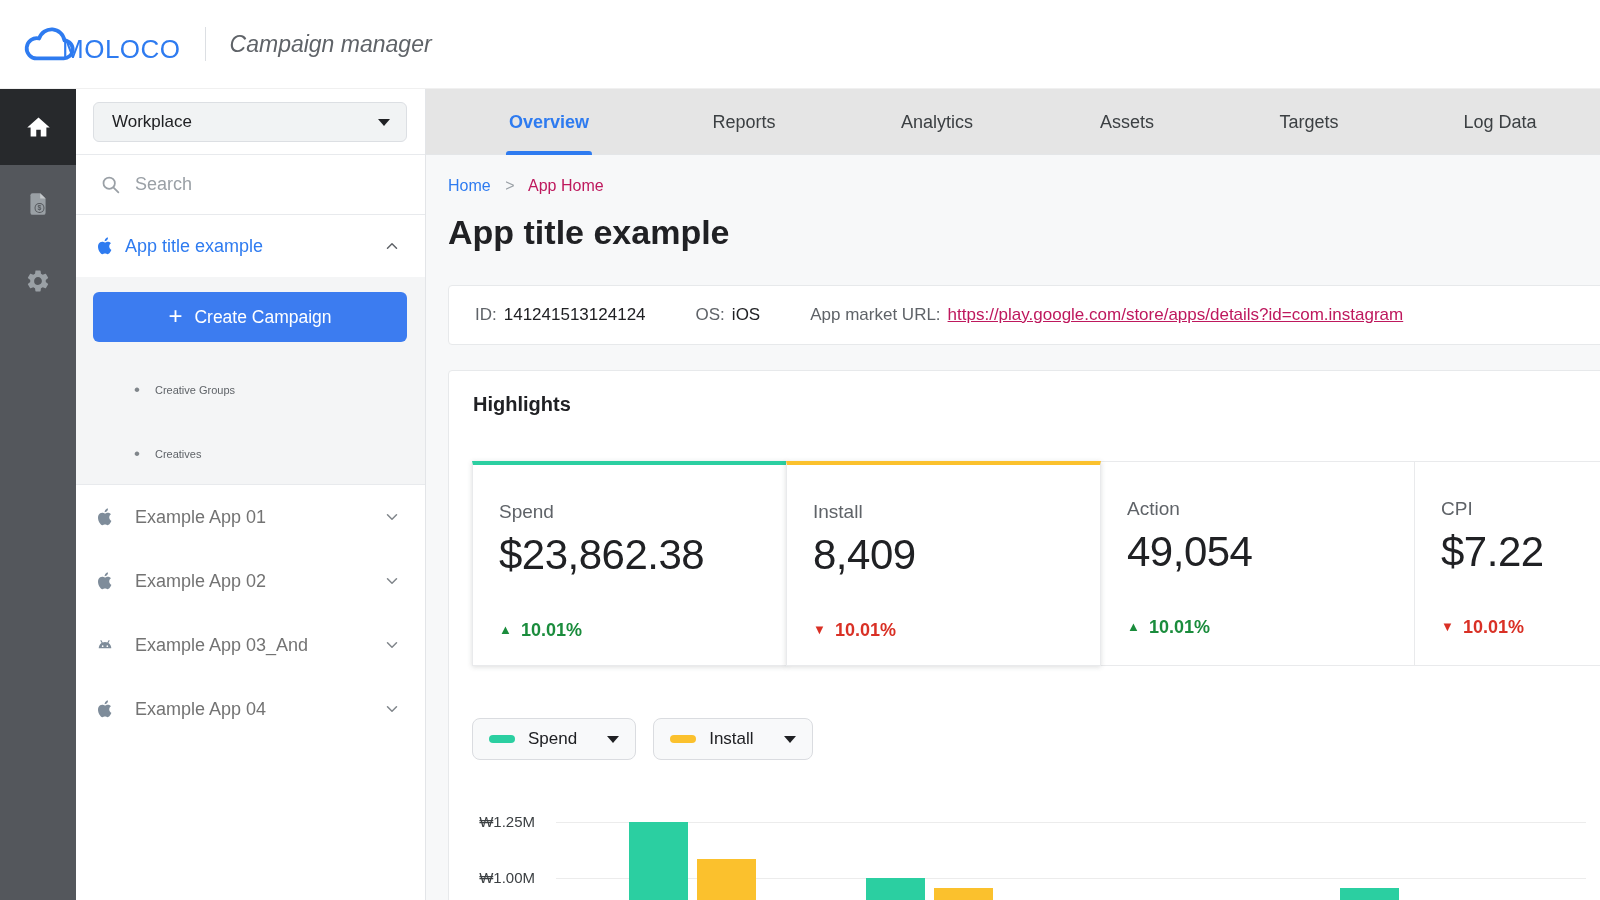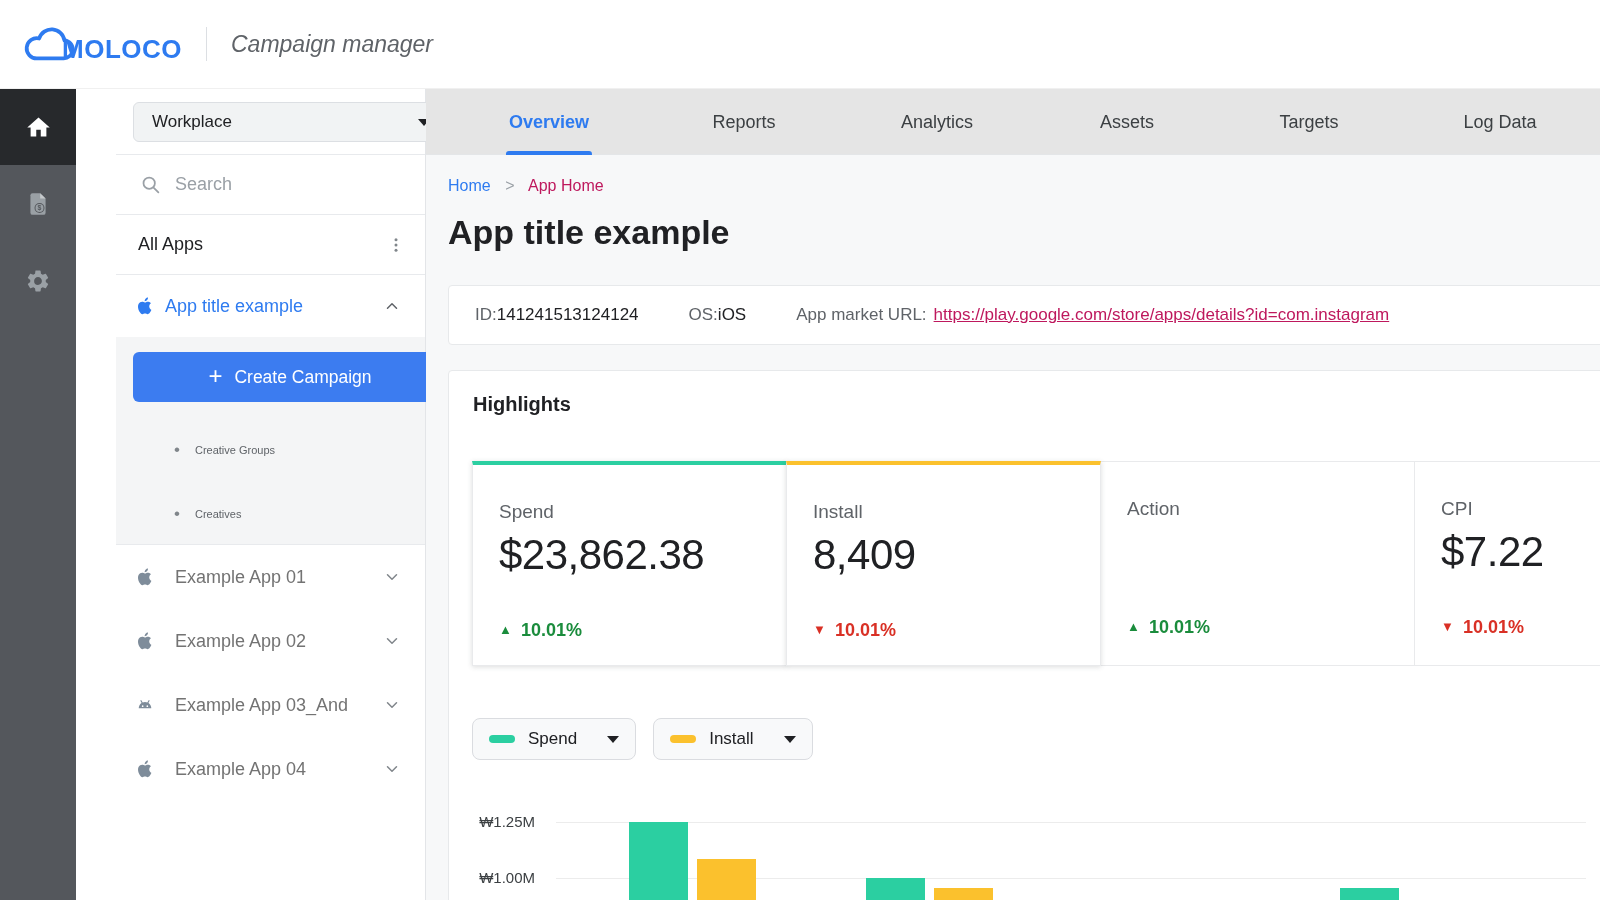--- a/index.html
+++ b/index.html
@@ -2,32 +2,32 @@
 <html><head>
 <meta charset="utf-8">
 <style>
   * { margin:0; padding:0; box-sizing:border-box; }
   html,body { width:1600px; height:900px; overflow:hidden; }
   body { font-family:"Liberation Sans", sans-serif; background:#fff; position:relative; color:#202124; }
 
   
   .header { position:absolute; left:0; top:0; width:1600px; height:89px; background:#fff; border-bottom:1px solid #f0f0f0; display:flex; align-items:center; }
   .logo-wrap { display:flex; align-items:center; margin-left:24px; }
-  .logo-text { font-size:26px; font-weight:700; color:#2e7bf0; letter-spacing:.5px; margin-left:-14px; margin-top:10px; }
+  .logo-text { font-size:26px; font-weight:400; color:#2e7bf0; letter-spacing:.5px; margin-left:-14px; margin-top:10px; }
   .header-divider { width:1px; height:34px; background:#dcdfe3; margin:0 24px 0 24px; }
   .product-title { font-size:23px; color:#5f6368; font-weight:400;font-style:italic; }
 
   
   .rail { position:absolute; left:0; top:89px; width:76px; height:811px; background:#54575c; }
   .rail-item { width:76px; height:76px; display:flex; align-items:center; justify-content:center; cursor:pointer; }
   .rail-item.active { background:#27292c; }
   .rail-item + .rail-item { margin-top:1px; }
 
   
-  .panel { position:absolute; left:76px; top:89px; width:350px; height:811px; background:#fff; border-right:1px solid #e3e5e8;padding-left:40px; }
+  .panel { position:absolute; left:76px; top:89px; width:350px; height:811px; background:#fff; border-right:1px solid #e3e5e8; }
   .workspace-row { height:66px; border-bottom:1px solid #e8eaed; position:relative; }
   .workspace-btn { position:absolute; left:17px; top:13px; width:314px; height:40px; background:#f1f3f4; border:1px solid #dcdfe3; border-radius:6px; display:flex; align-items:center; padding:0 16px 0 18px; cursor:pointer; }
   .workspace-btn span.lbl { font-size:17px; color:#202124; flex:1; }
   .caret-down { width:0; height:0; border-left:6px solid transparent; border-right:6px solid transparent; border-top:7px solid #202124; }
   .search-row { height:60px; border-bottom:1px solid #e8eaed; display:flex; align-items:center; padding-left:24px; }
   .search-input { border:none; outline:none; font-size:18px; color:#202124; margin-left:14px; width:240px; font-family:"Liberation Sans",sans-serif; background:transparent; }
   .search-input::placeholder { color:#9aa0a6; }
   .allapps-row { height:60px; border-bottom:1px solid #e8eaed; display:flex; align-items:center; padding:0 20px 0 22px; cursor:pointer; }
   .allapps-row .lbl { font-size:18px; color:#202124; flex:1; }
   .selected-app-row { height:62px; display:flex; align-items:center; padding:0 24px 0 19px; cursor:pointer; }
@@ -57,21 +57,21 @@
 
   .breadcrumb { position:absolute; left:22px; top:22px; font-size:16px; }
   .crumb-home { color:#2e7bf0; cursor:pointer; }
   .crumb-sep { color:#9aa0a6; margin:0 10px; }
   .crumb-cur { color:#be185d; }
   .page-title { position:absolute; left:22px; top:58px; font-size:34px; font-weight:700; color:#202124; }
 
   .info-card { position:absolute; left:22px; top:130px; width:1200px; height:60px; background:#fff; border:1px solid #e7e9eb; border-radius:4px; display:flex; align-items:center; padding:0 26px; white-space:nowrap; overflow:hidden; }
   .info-group { display:flex; align-items:center; margin-right:50px; }
   .info-label { color:#5f6368; font-size:17px; }
-  .info-value { color:#202124; font-size:17px; }
+  .info-value { color:#202124; font-size:17px; margin-left:7px; }
   .info-link { color:#be185d; font-size:17px; margin-left:7px; text-decoration:underline; cursor:pointer; }
 
   .highlights-card { position:absolute; left:22px; top:215px; width:1200px; height:560px; background:#fff; border:1px solid #e7e9eb; border-radius:4px; }
   .highlights-title { position:absolute; left:24px; top:22px; font-size:20px; font-weight:700; color:#202124; }
 
   .metric-strip { position:absolute; left:23px; top:90px; height:205px; display:flex; }
   .metric-cell { width:315px; height:205px; background:#fff; border:1px solid #e9eaec; margin-left:-1px; position:relative; padding-left:26px; cursor:pointer; }
   .metric-cell:first-child { margin-left:0; }
   .metric-cell.selected { border-top-width:4px; border-top-style:solid; box-shadow:0 1px 5px rgba(60,64,67,.18); z-index:2; }
   .metric-label { position:absolute; left:26px; top:36px; font-size:19px; color:#5f6368; }
@@ -144,30 +144,20 @@
     </div>
   </div>
   <div class="search-row">
     <span>
       <svg width="21" height="21" viewBox="0 0 24 24" fill="none" stroke="#9aa0a6" stroke-width="2" stroke-linecap="round">
           <circle cx="10.5" cy="10.5" r="6.5"></circle>
           <line x1="15.5" y1="15.5" x2="21" y2="21"></line>
         </svg>
     </span>
     <input class="search-input" placeholder="Search" style="">
-  </div>
-  <div class="allapps-row">
-    <span class="lbl">All Apps</span>
-    <span>
-      <svg width="18" height="18" viewBox="0 0 24 24" fill="#80868b">
-          <circle cx="12" cy="5" r="2"></circle>
-          <circle cx="12" cy="12" r="2"></circle>
-          <circle cx="12" cy="19" r="2"></circle>
-        </svg>
-    </span>
   </div>
   <div class="selected-app-row">
     <span class="icon-blue">
       <svg width="20" height="20" viewBox="0 0 24 24" fill="currentColor">
           <path d="M17.05 12.54c-.03-2.5 2.04-3.7 2.13-3.76-1.16-1.7-2.97-1.93-3.61-1.96-1.54-.16-3 .9-3.78.9-.78 0-1.98-.88-3.26-.86-1.68.03-3.22.98-4.08 2.48-1.74 3.02-.44 7.5 1.25 9.95.83 1.2 1.82 2.55 3.12 2.5 1.25-.05 1.72-.8 3.23-.8 1.51 0 1.93.8 3.25.78 1.34-.02 2.19-1.22 3.01-2.43.95-1.39 1.34-2.74 1.36-2.81-.03-.01-2.6-1-2.62-3.99zM14.54 4.9c.69-.83 1.15-1.99 1.02-3.15-.99.04-2.18.66-2.89 1.49-.64.73-1.19 1.91-1.04 3.03 1.1.09 2.22-.56 2.91-1.37z"></path>
         </svg>
     </span>
     <span class="lbl">App title example</span>
     <span>
       <svg width="18" height="18" viewBox="0 0 24 24" fill="none" stroke="#5f6368" stroke-width="2" stroke-linecap="round" stroke-linejoin="round">
@@ -296,20 +286,21 @@
         <div class="metric-cell selected" style="border-top-color: rgb(251, 193, 45);">
           <div class="metric-label">Install</div>
           <div class="metric-value">8,409</div>
           <div class="metric-delta" style="color: rgb(217, 48, 37);">
               <span class="delta-arrow">▼</span>
               <span>10.01%</span>
             </div>
         </div>
         <div class="metric-cell">
           <div class="metric-label">Action</div>
+          <div class="metric-value">49,054</div>
           <div class="metric-delta" style="color: rgb(26, 140, 60);">
               <span class="delta-arrow">▲</span>
               <span>10.01%</span>
             </div>
         </div>
         <div class="metric-cell">
           <div class="metric-label">CPI</div>
           <div class="metric-value">$7.22</div>
           <div class="metric-delta" style="color: rgb(217, 48, 37);">
               <span class="delta-arrow">▼</span>

